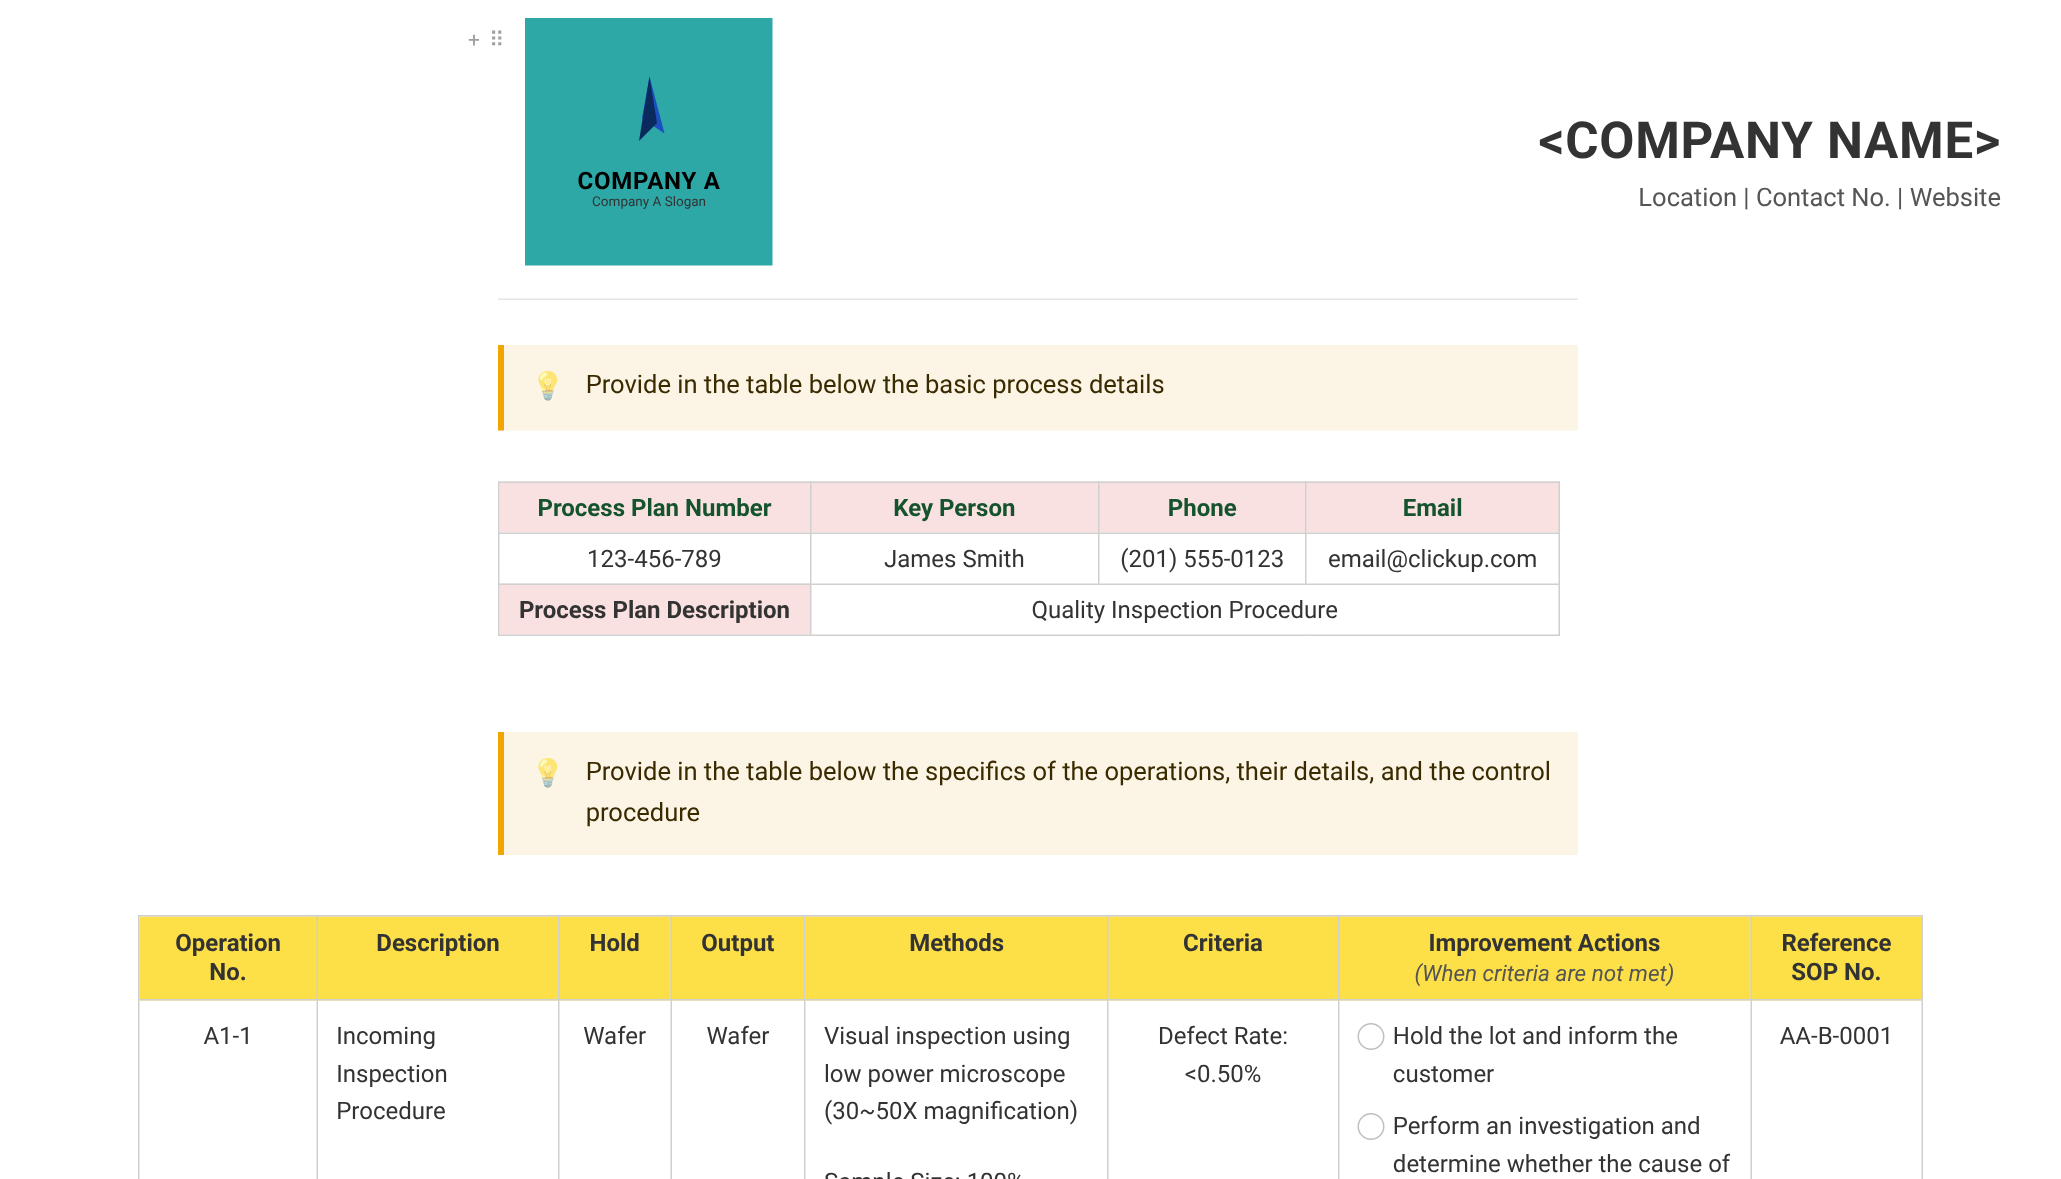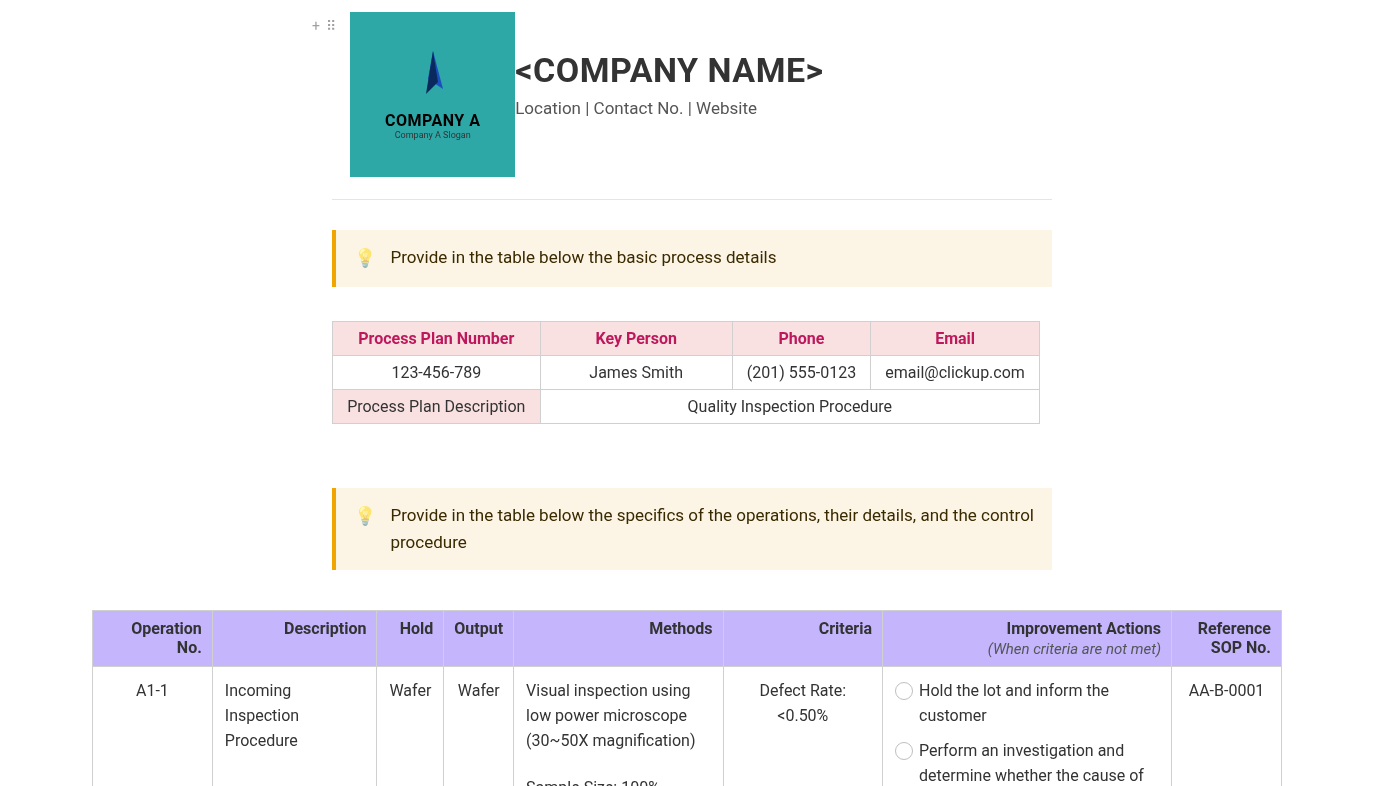--- a/index.html
+++ b/index.html
@@ -38,22 +38,22 @@
     flex-direction: column;
     align-items: center;
     justify-content: center;
     position: relative;
   }
   .logo-tile svg { width: 50px; height: 60px; }
   .logo-text { font-weight: 700; font-size: 16px; letter-spacing: .5px; color: #000; margin-top: 2px; text-align:center;}
   .logo-sub { font-size: 9px; color: #333;}
   .company-title-block {
     flex: 1;
-    text-align: left;
-    margin-top: 38px;
+    text-align: right;
+    margin-top: 62px;
     padding-right: 40px;
   }
   .company-title {
     font-size: 34px;
     font-weight: 700;
     color: #333;
     letter-spacing: .5px;
   }
   .company-sub {
     font-size: 17px;
@@ -90,41 +90,41 @@
   }
   .process-table th, .process-table td {
     border: 1px solid #d0d0d0;
     padding: 7px 10px;
     text-align: center;
     font-size: 16px;
   }
   .process-table th {
     background: #f9e1e1;
     font-weight: 700;
-    color: #be185d;
+    color: #14532d;
   }
   .process-table .desc-header {
     background: #f9e1e1;
-    font-weight: 400;
+    font-weight: 700;
   }
   .ops-table-wrap {
     margin-top: 40px;
     margin-left: 92px;
     width: 1190px;
   }
   .ops-table {
     width: 100%;
     border-collapse: collapse;
     font-size: 16px;
   }
   .ops-table th {
-    background: #c4b5fd;
+    background: #fde047;
     border: 1px solid #d0d0d0;
-    padding: 8px 10px;
-    text-align: right;
+    padding: 8px 20px;
+    text-align: center;
     font-weight: 700;
     color: #333;
     vertical-align: top;
   }
   .ops-table th .sub {
     display: block;
     font-style: italic;
     font-weight: 400;
     color: #555;
     font-size: 15px;

